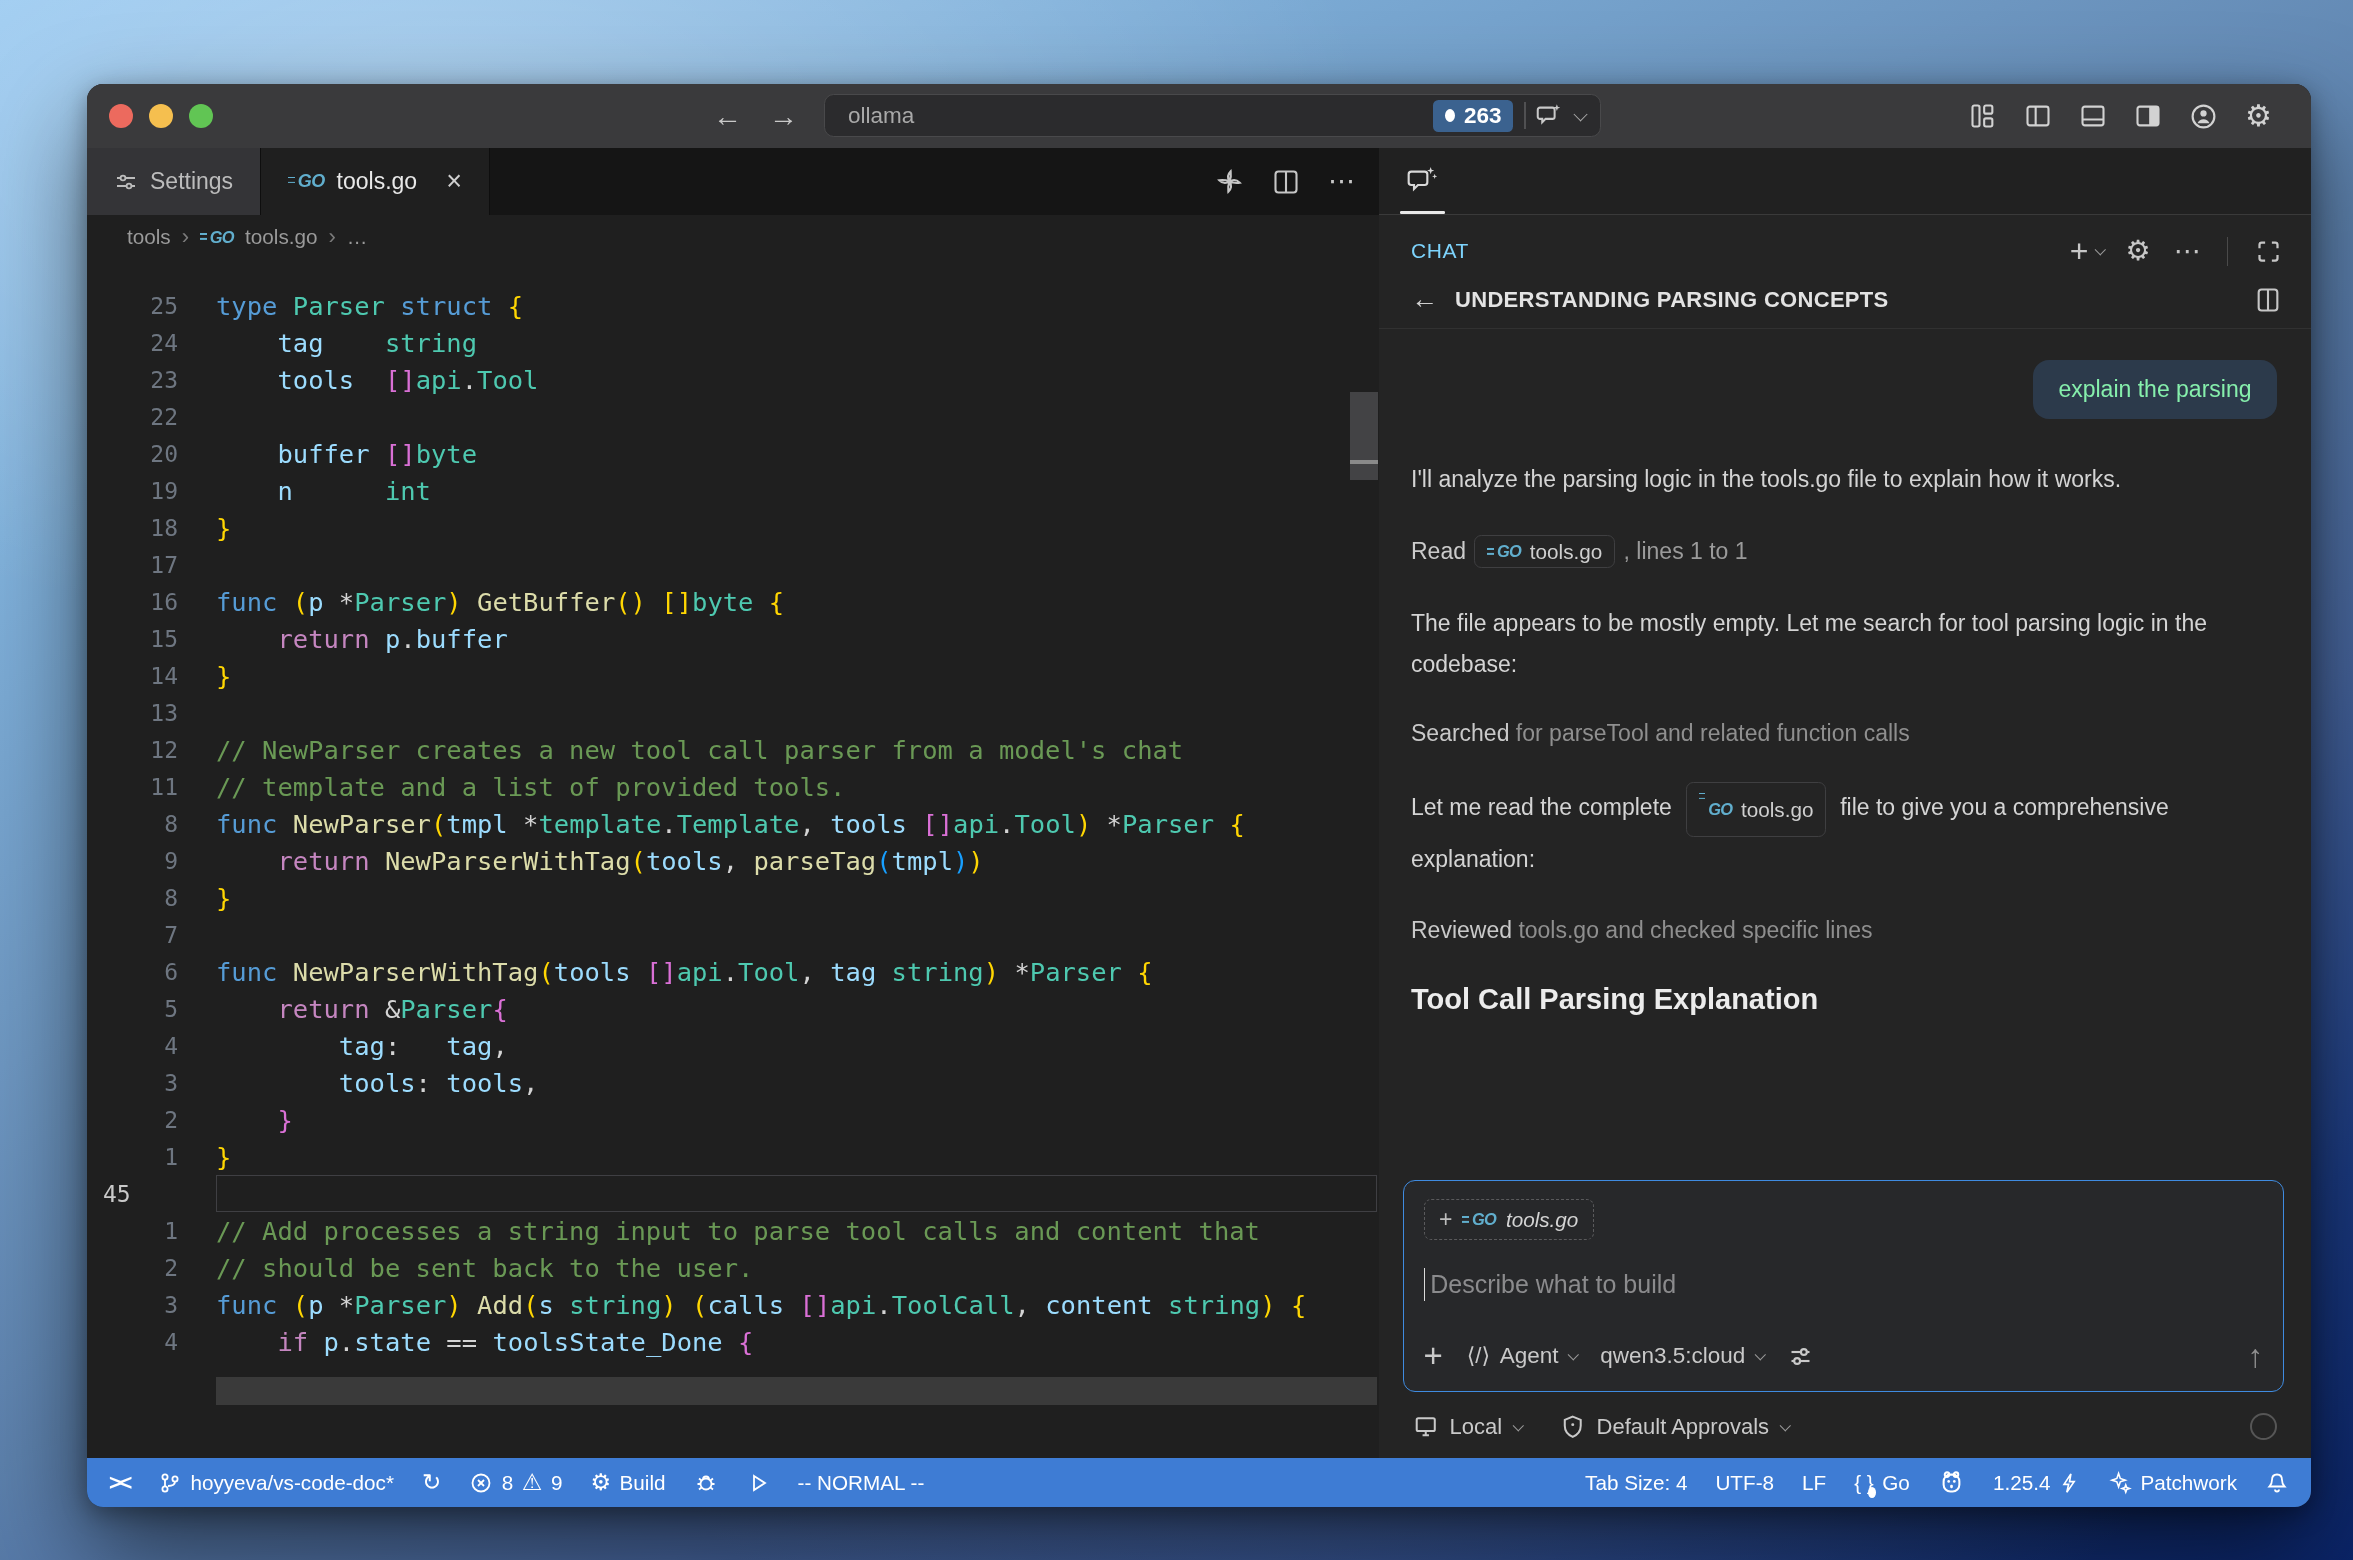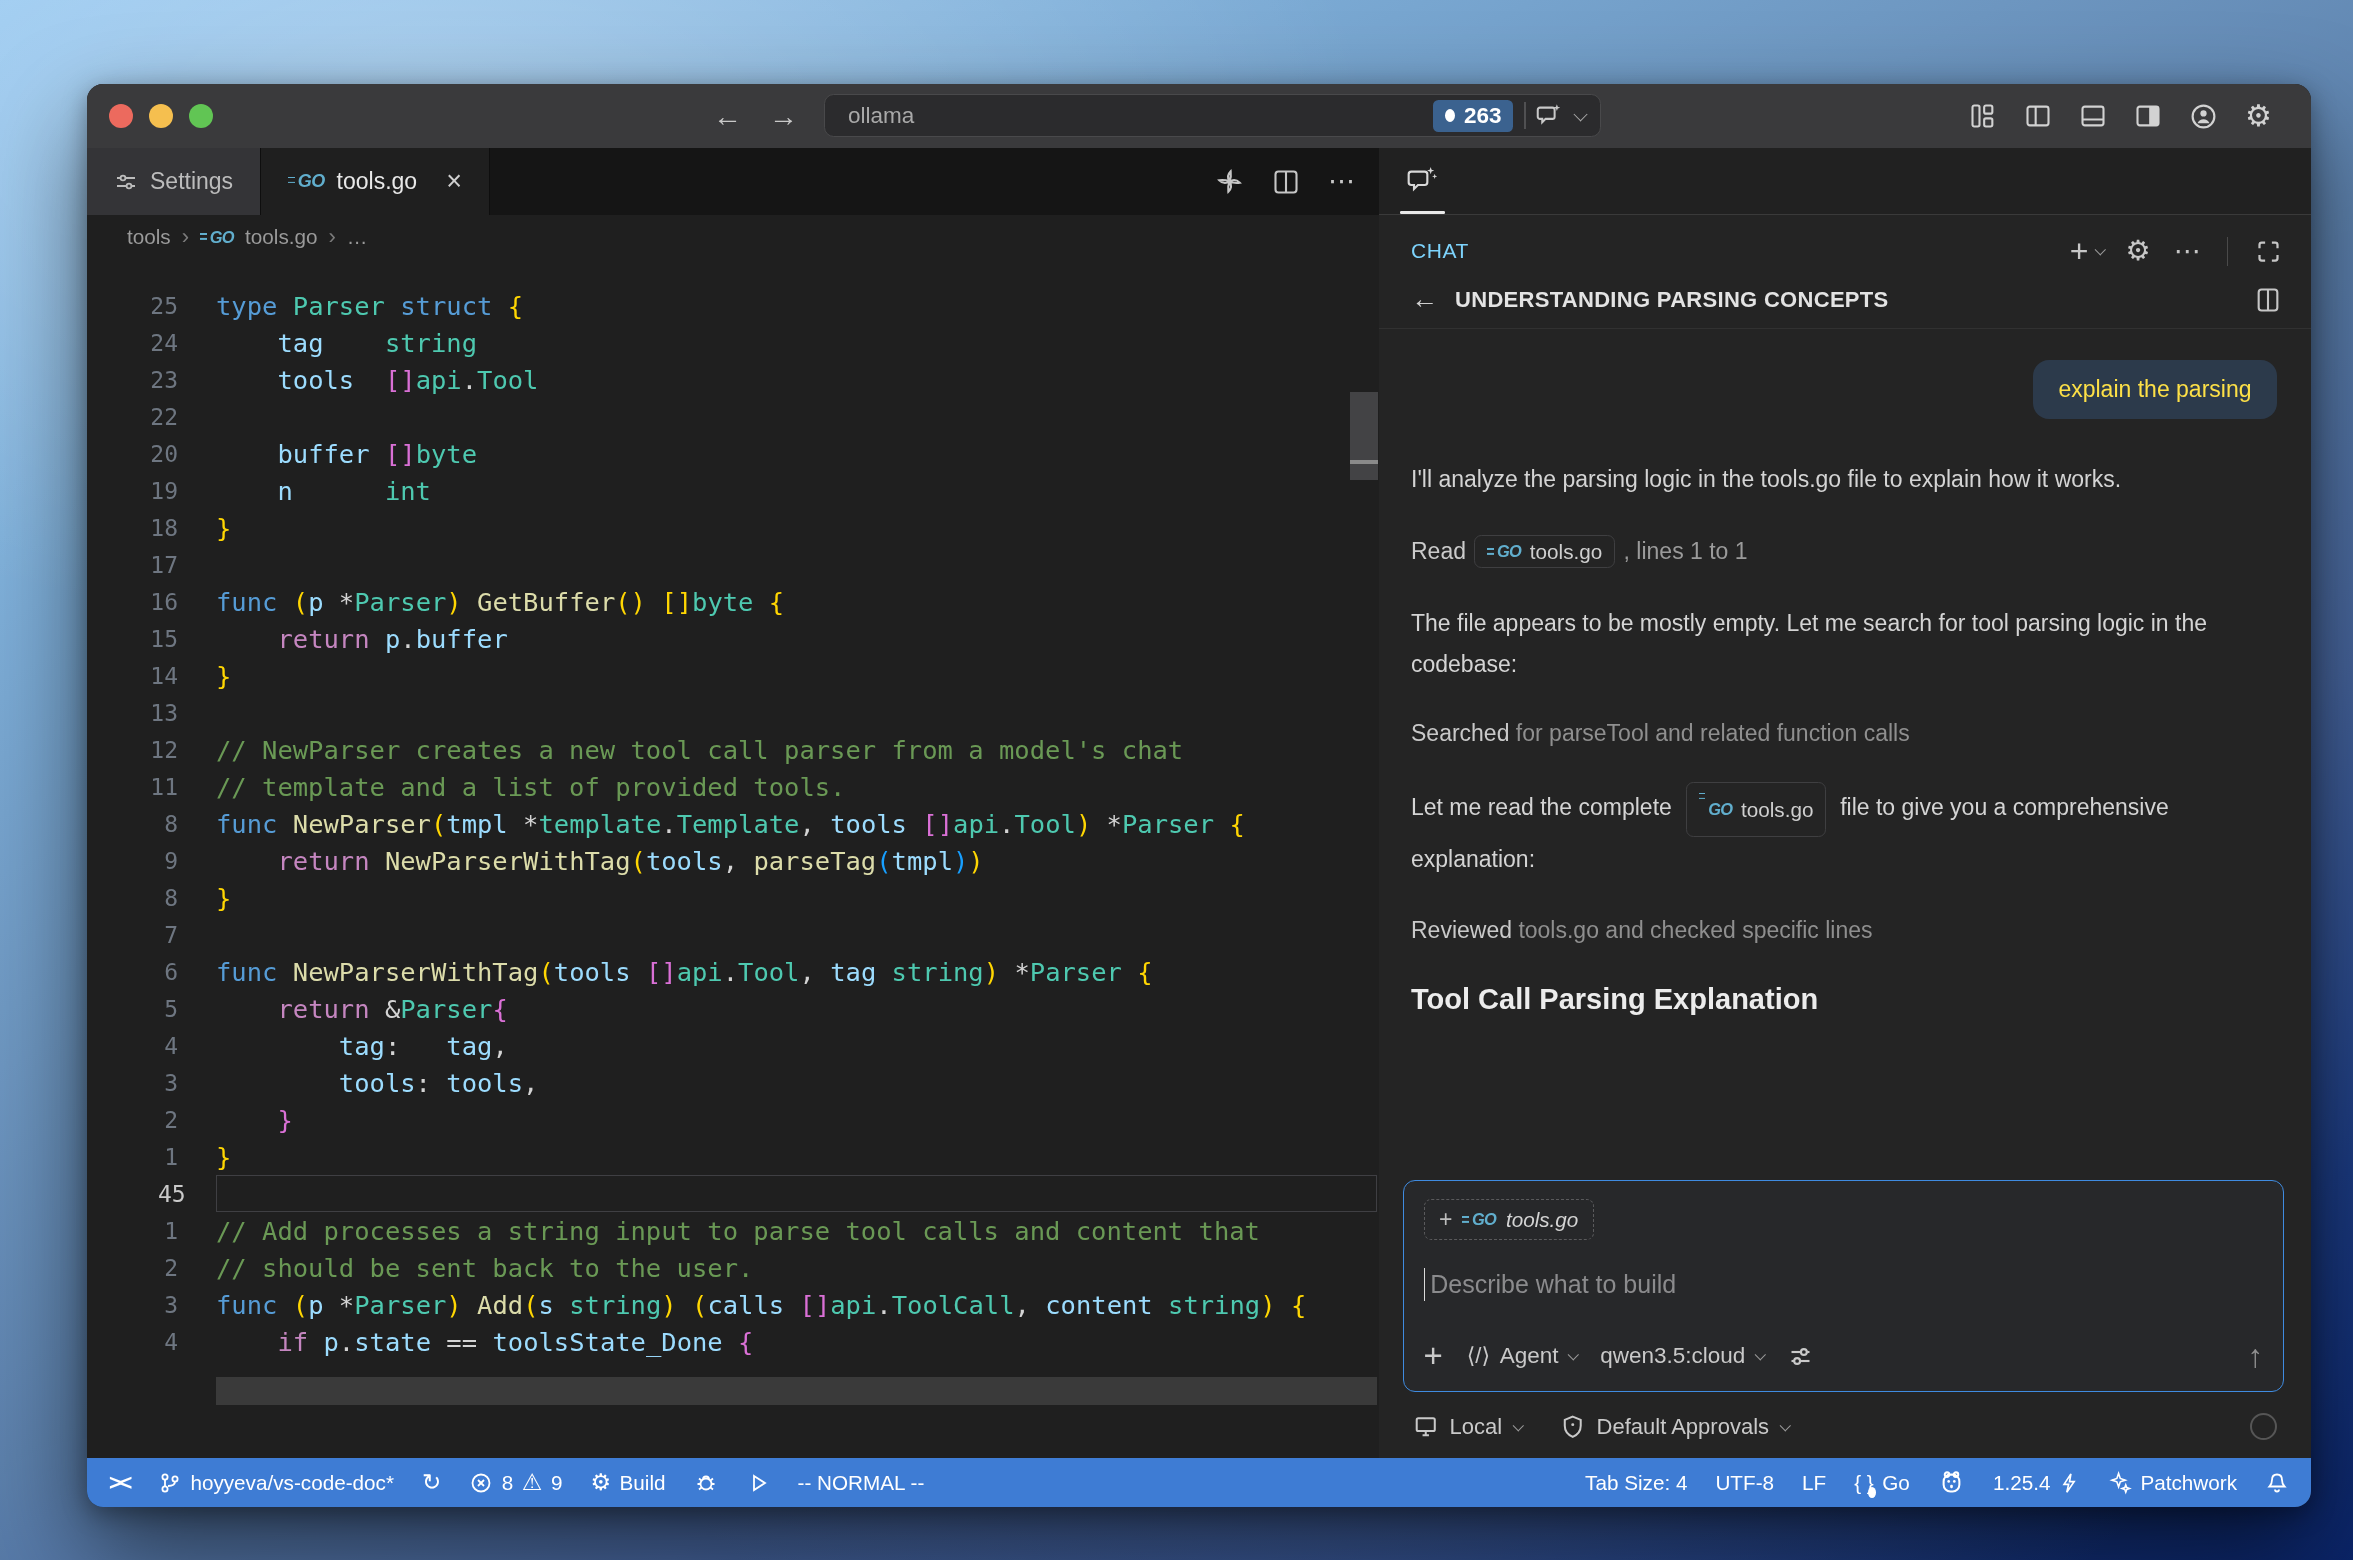--- a/index.html
+++ b/index.html
@@ -50,41 +50,41 @@
   .chat-tab .underline { position:absolute; bottom:0; left:3.6px; width:45px; height:3px; background:#e8e8e8; border-radius:1.2px; }
   
   .main { flex:1; display:flex; min-height:0; }
   .editor { width:1292px; background:#1f1f1f; display:flex; flex-direction:column; position:relative; }
   .breadcrumb { height:44px; display:flex; align-items:center; gap:11px; padding-left:40px; color:#9a9a9a; font-size:20.7px; flex:0 0 auto; }
   .crumb-sep { color:#7b7b7b; font-size:22px; }
   .codearea { flex:1; position:relative; overflow:hidden; padding-top:28px; font-family:"DejaVu Sans Mono", monospace; }
   .crow { display:flex; height:37px; align-items:center; position:relative; }
   .crow .ln { width:91px; flex:0 0 auto; text-align:right; color:#6e7681; font-size:23px; }
   .crow .ct { margin-left:38px; white-space:pre; font-size:25.5px; color:#d4d4d4; }
-  .crow.cur .ln { color:#c9c9c9; text-align:left; padding-left:27px;margin-left:44px; }
+  .crow.cur .ln { color:#c9c9c9; text-align:left; padding-left:16px; }
   .crow.cur::after { content:""; position:absolute; left:129px; right:2.4px; top:0; bottom:0; border:1.2px solid #3f3f43; }
   .c-kw{color:#569cd6} .c-ctl{color:#c586c0} .c-typ{color:#4ec9b0} .c-vr{color:#9cdcfe}
   .c-fn{color:#dcdcaa} .c-cm{color:#6a9955} .c-pn{color:#d4d4d4}
   .c-b1{color:#ffd602} .c-b2{color:#da70d6} .c-b3{color:#179fff}
   .vscroll { position:absolute; right:1.2px; top:133px; width:28px; height:88px; background:#434345; }
   .vscroll .mark { position:absolute; left:0; right:0; top:68px; height:4.3px; background:#8a8a8a; }
   .hscroll { position:absolute; left:129px; right:2.4px; top:1118px; height:28px; background:rgba(121,121,121,.30); }
   
   .chat { flex:1; background:#242424; display:flex; flex-direction:column; min-height:0; }
   .chat-toolbar { height:56px; display:flex; align-items:center; padding:16px 29px 0 32px; color:#cfcfcf; flex:0 0 auto; }
   .chat-title { font-size:21px; letter-spacing:0.6px; color:#7dd3fc; }
   .ct-icons { margin-left:auto; display:flex; align-items:center; gap:23px; color:#c6c6c6; }
   .ct-divider { width:1.2px; height:29px; background:#4a4a4a; margin:0 3.6px; }
   .thread-header { height:58px; display:flex; align-items:center; gap:17px; padding:0 29px 0 32px; border-bottom:1.2px solid #313131; flex:0 0 auto; }
   .back-arrow { font-size:27px; color:#cfcfcf; }
   .thread-title { font-weight:bold; font-size:22px; letter-spacing:0.3px; color:#e3e3e3; }
   .th-right { margin-left:auto; color:#c6c6c6; }
   .messages { flex:1; padding:24px 34px 0 32px; overflow:hidden; }
   .bubble-row { display:flex; justify-content:flex-end; margin:7.3px 0 40px; }
-  .bubble { background:#2c3a4b; border-radius:16px; padding:16px 25.5px; font-size:23px; color:#fde047; }
+  .bubble { background:#2c3a4b; border-radius:16px; padding:16px 25.5px; font-size:23px; color:#86efac; }
   .para { font-size:23px; line-height:41px; color:#d4d4d4; margin-bottom:35px; }
   .toolline { font-size:23px; color:#9b9b9b; margin-bottom:35px; display:flex; align-items:center; flex-wrap:wrap; gap:1px; }
   .toolline .strong { color:#cbcbcb; }
   .filechip { display:inline-flex; align-items:center; gap:8.5px; border:1.2px solid #3f3f41; border-radius:7.3px; padding:3.6px 12px; margin:0 7.3px; font-size:20.7px; color:#cfcfcf; }
   .muted { font-size:23px; color:#8f8f8f; margin-bottom:35px; }
   .muted .strong { color:#c9c9c9; }
   .chat-h2 { font-size:29px; font-weight:bold; color:#ececec; margin:3.6px 0 25.5px; }
   .goicon { font-style:italic; font-weight:900; color:#61aecd; font-size:16.4px; position:relative; padding-left:9.7px; letter-spacing:-0.6px; }
   .goicon::before { content:""; position:absolute; left:0; top:5.5px; width:6.7px; height:1.8px; background:#61aecd; box-shadow:0 4.9px 0 #61aecd; }
   .goicon.big { font-size:18px; }

